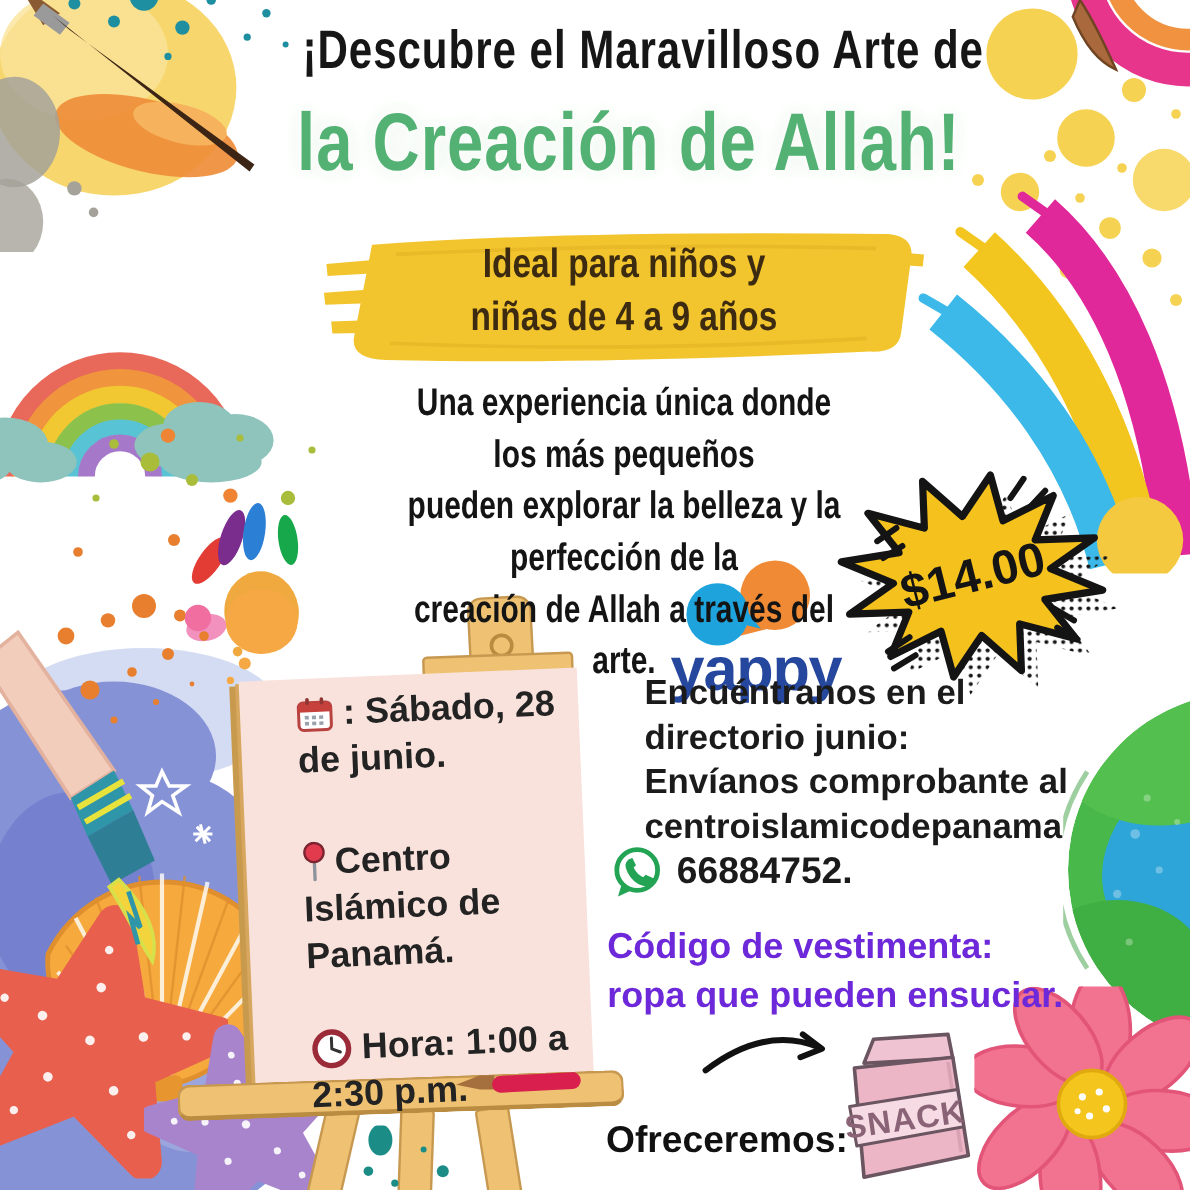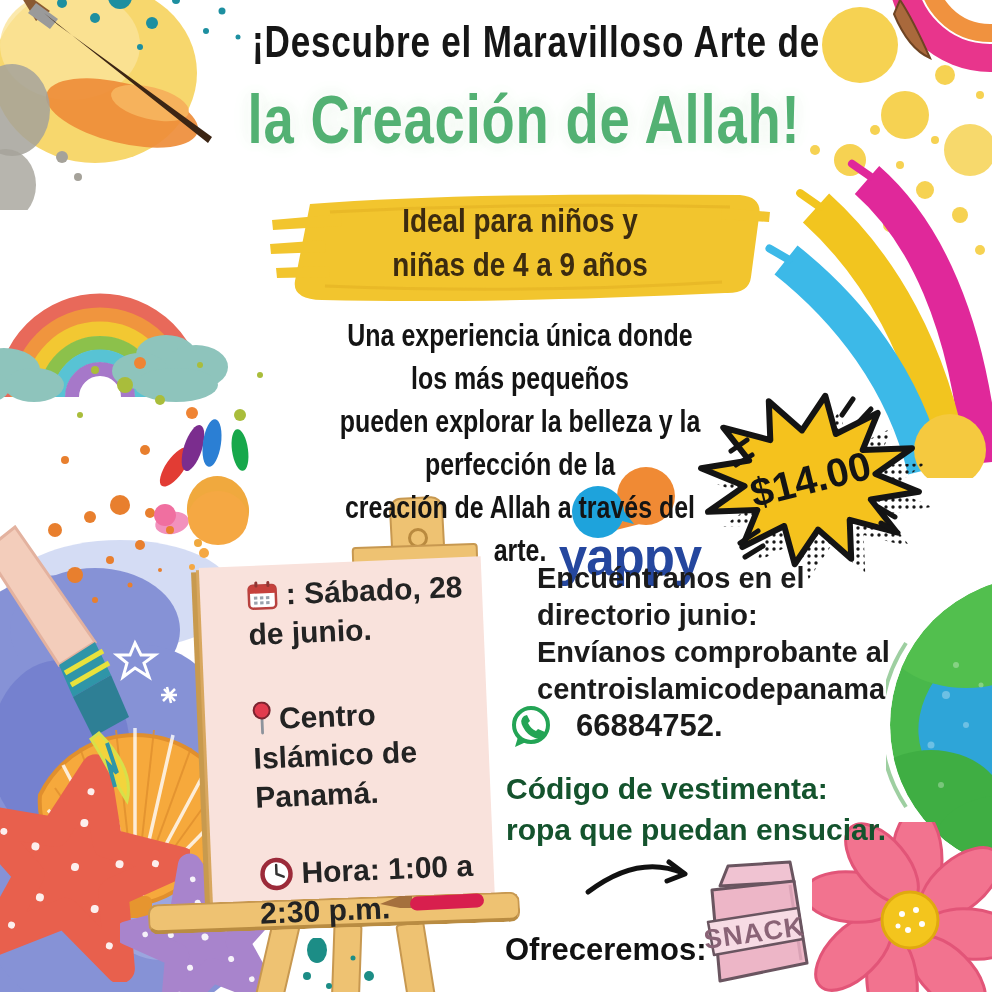--- a/index.html
+++ b/index.html
@@ -21,23 +21,23 @@
         text-align:center;font-size:32px;font-weight:bold;color:#141414;line-height:43px;}
   
   .canvasBoard{top:562px;left:206px;width:282px;height:348px;background:#f9e2dc;
                transform:rotate(-2.4deg);box-shadow:-3px 2px 0 #d8a75f, -8px 4px 0 #c89a4e;}
   .canvasText{top:576px;left:246px;width:238px;transform:rotate(-2.4deg);transform-origin:top left;
               font-size:30px;font-weight:bold;color:#232323;line-height:39px;}
   .crow{display:flex;align-items:center;gap:7px;}
   .sp48{height:46px;} .sp40{height:38px;}
   
   .contact{top:560px;left:506px;font-size:29px;font-weight:bold;color:#1b1b1b;line-height:37px;margin-left:31px;}
-  .phoneRow{top:703px;left:508px;display:flex;align-items:center;gap:22px;
+  .phoneRow{top:703px;left:508px;display:flex;align-items:center;gap:10px;
             font-size:31px;font-weight:bold;color:#1b1b1b;}
-  .dress{top:768px;left:506px;font-size:30px;font-weight:bold;color:#14532d;line-height:41px;}
+  .dress{top:768px;left:506px;font-size:30px;font-weight:bold;color:#6d28d9;line-height:41px;}
   .offer{top:932px;left:505px;font-size:31px;font-weight:bold;color:#111;}
   
   .yappyWord{top:528px;left:630px;transform:translateX(-50%);font-size:51px;font-weight:bold;
              color:#25479e;letter-spacing:-1px;}
   
   .wood{background:#eec272;border:2px solid #c79850;}
   .knob{top:497px;left:390px;width:50px;height:56px;border-radius:12px;transform:rotate(-3deg);}
   .knobHole{top:528px;left:408px;width:14px;height:14px;border-radius:50%;
             background:#eec272;border:3px solid #b98a3f;}
   .knobBase{top:545px;left:352px;width:122px;height:20px;border-radius:4px;transform:rotate(-2deg);}
@@ -450,21 +450,21 @@
     <svg width="46" height="46" viewBox="0 0 46 46">
       <circle cx="23" cy="22" r="17" fill="#ffffff" stroke="#23a455" stroke-width="4"></circle>
       <path d="M10,34 L7,44 L18,39 Z" fill="#23a455"></path>
       <path d="M16,13 q-5,4 -1,11 q4,8 12,11 q7,2 9,-3 l1,-3 -7,-3 -2,2 q-5,-2 -8,-8 l2,-2 -3,-6 z" fill="#23a455"></path>
     </svg>
     <span>66884752.</span>
   </div>
 
   <div class="abs dress">
     <div>Código de vestimenta:</div>
-    <div>ropa que puedan ensuciar.</div>
+    <div>ropa que pueden ensuciar.</div>
   </div>
 
   <div class="abs offer nowrap">Ofreceremos:</div>
 
   <svg class="abs svgblock" style="top:850px;left:583px" width="118" height="50" viewBox="0 0 118 50">
     <path d="M5,42 Q55,4 100,23" fill="none" stroke="#111111" stroke-width="5" stroke-linecap="round"></path>
     <path d="M86,12 L102,24 L84,31" fill="none" stroke="#111111" stroke-width="5" stroke-linecap="round" stroke-linejoin="round"></path>
   </svg>
 
   <svg class="abs svgblock" style="top:858px;left:690px" width="132" height="136" viewBox="0 0 132 136">

